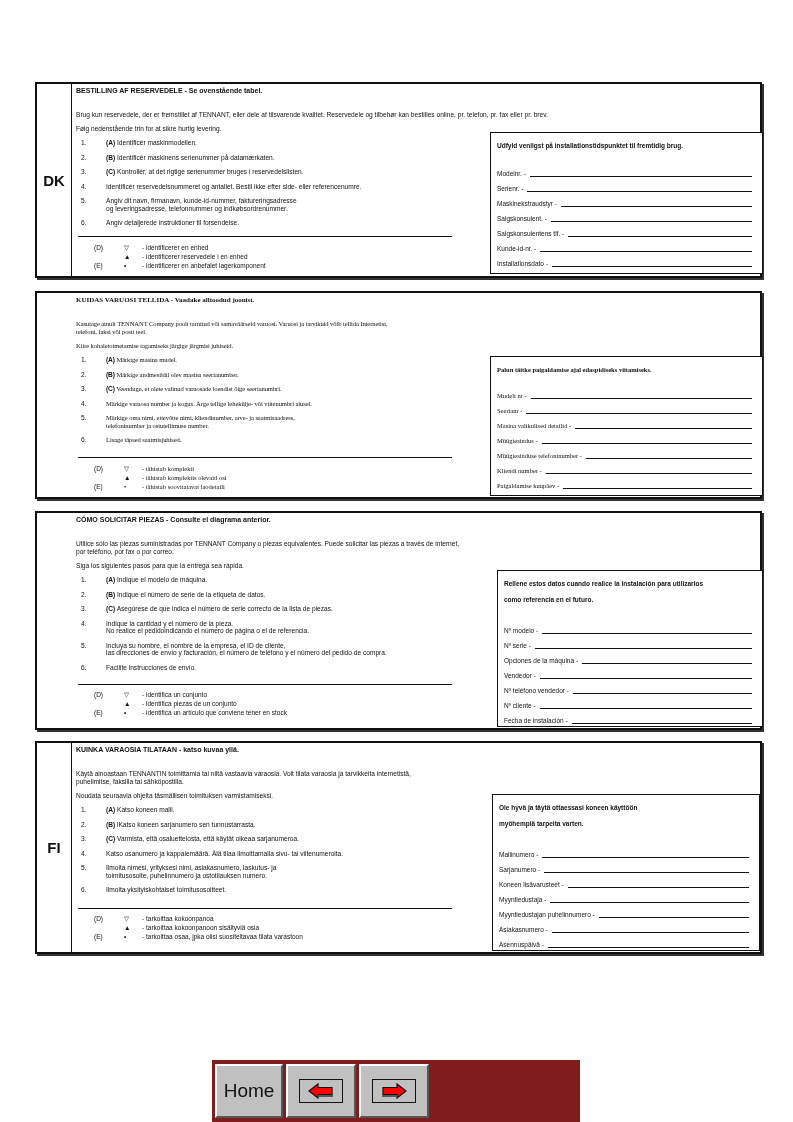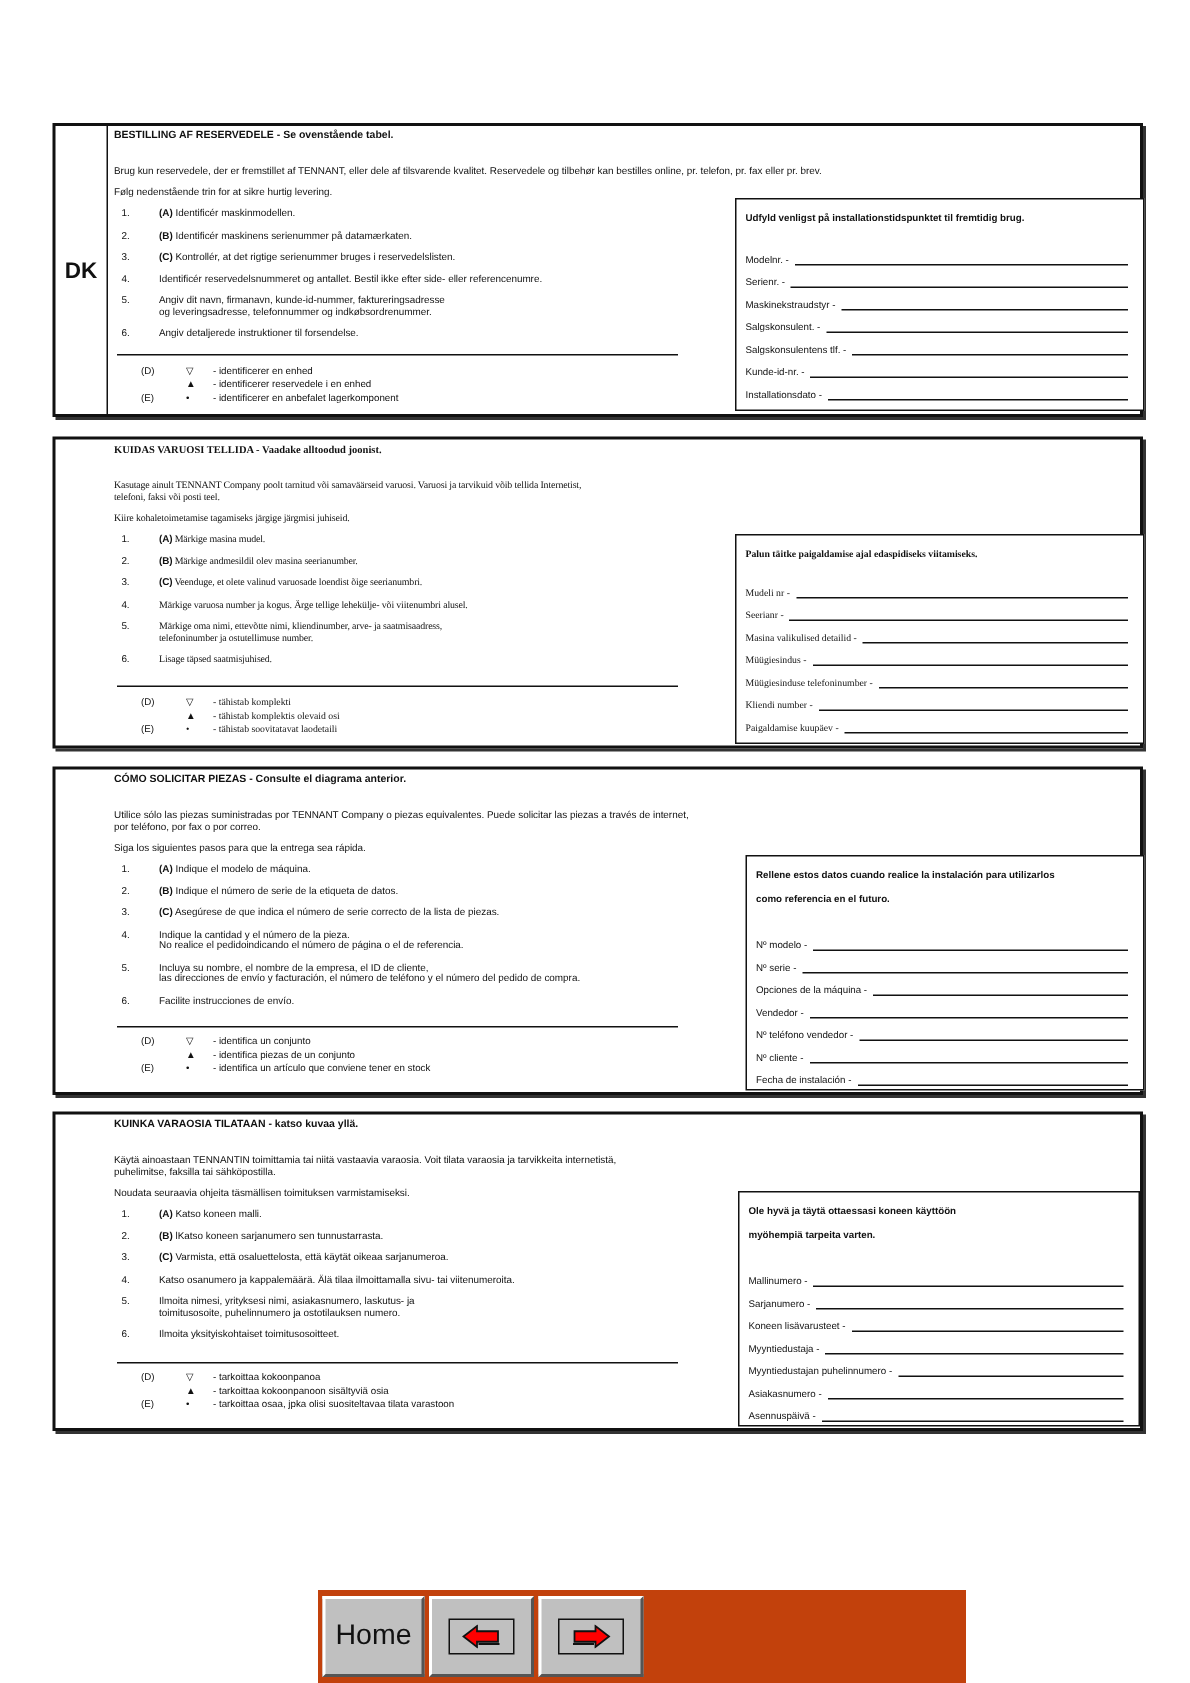--- a/index.html
+++ b/index.html
@@ -22,22 +22,22 @@
   .legend .row { display: flex; white-space: nowrap; }
   .legend .code { width: 30px; }
   .legend .sym { width: 18px; text-align: left; }
   .form { position: absolute; border: 1px solid #111; background: #fff; font-size: 6.5px; }
   .form .ftitle { position: absolute; left: 6px; top: 5px; font-weight: bold; line-height: 16px; white-space: nowrap; }
   .form .frow { position: absolute; left: 6px; right: 10px; display: flex; align-items: flex-end; height: 12px; white-space: nowrap; }
   .form .frow .line { flex: 1; border-bottom: 1px solid #111; margin-left: 4px; height: 9px; }
   .serif { font-family: "Liberation Serif", serif; }
   .serif .step, .serif .intro { letter-spacing: -0.1px; }
 
-  .navbar { position: absolute; left: 212px; top: 1060px; height: 62px; background: #c2410c;
-            display: flex; padding: 4px 16px 0 3px; box-sizing: border-box; width: 432px; }
+  .navbar { position: absolute; left: 212px; top: 1060px; height: 62px; background: #7f1d1d;
+            display: flex; padding: 4px 16px 0 3px; box-sizing: border-box; width: 368px; }
   .navbtn { height: 54px; margin-right: 3px; background: #c0c0c0;
             border-top: 2px solid #fff; border-left: 2px solid #fff;
             border-right: 2px solid #555; border-bottom: 2px solid #555;
             box-sizing: border-box; display: flex; align-items: center; justify-content: center;
             font-size: 19px; color: #111; cursor: pointer; }
   .arrowbox { width: 42px; height: 22px; border: 1.5px solid #111; display: flex; align-items: center; justify-content: center; }
 </style>
 </head>
 <body>
 
@@ -238,20 +238,21 @@
         </div>
       <div class="frow" style="top:141px">
           <span>Fecha de instalación -</span>
           <span class="line"></span>
         </div>
     </div>
   </div>
 </div>
 
 <div class="section" style="top:741px;height:209px;">
+  <div class="lang">FI</div>
   <div class="content">
     <div class="heading">KUINKA VARAOSIA TILATAAN - katso kuvaa yllä.</div>
     <div class="intro" style="top:27px">Käytä ainoastaan TENNANTIN toimittamia tai niitä vastaavia varaosia. Voit tilata varaosia ja tarvikkeita internetistä,</div>
     <div class="intro" style="top:35px">puhelimitse, faksilla tai sähköpostilla.</div>
     <div class="intro" style="top:49px">Noudata seuraavia ohjeita täsmällisen toimituksen varmistamiseksi.</div>
     <div class="steps" style="top:63px">
       <div class="step"><span class="num">1.</span><span class="txt"><b>(A)</b> <span>Katso koneen malli.</span></span></div>
       <div class="step"><span class="num">2.</span><span class="txt"><b>(B)</b> <span>lKatso koneen sarjanumero sen tunnustarrasta.</span></span></div>
       <div class="step"><span class="num">3.</span><span class="txt"><b>(C)</b> <span>Varmista, että osaluettelosta, että käytät oikeaa sarjanumeroa.</span></span></div>
       <div class="step"><span class="num">4.</span><span class="txt"><span>Katso osanumero ja kappalemäärä. Älä tilaa ilmoittamalla sivu- tai viitenumeroita.</span></span></div>

